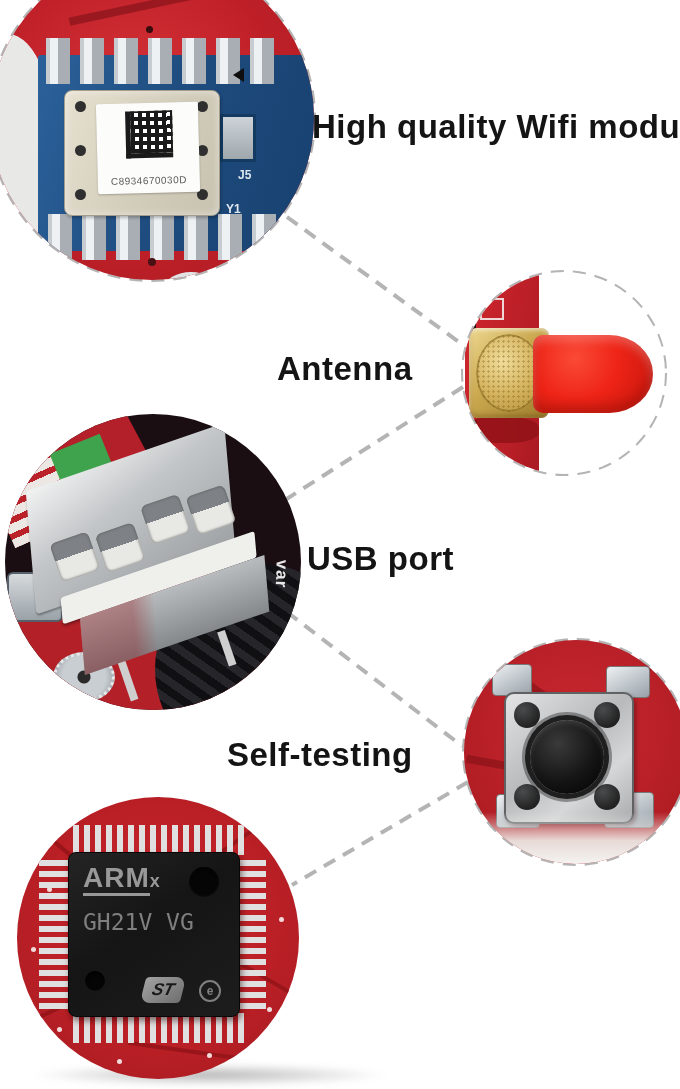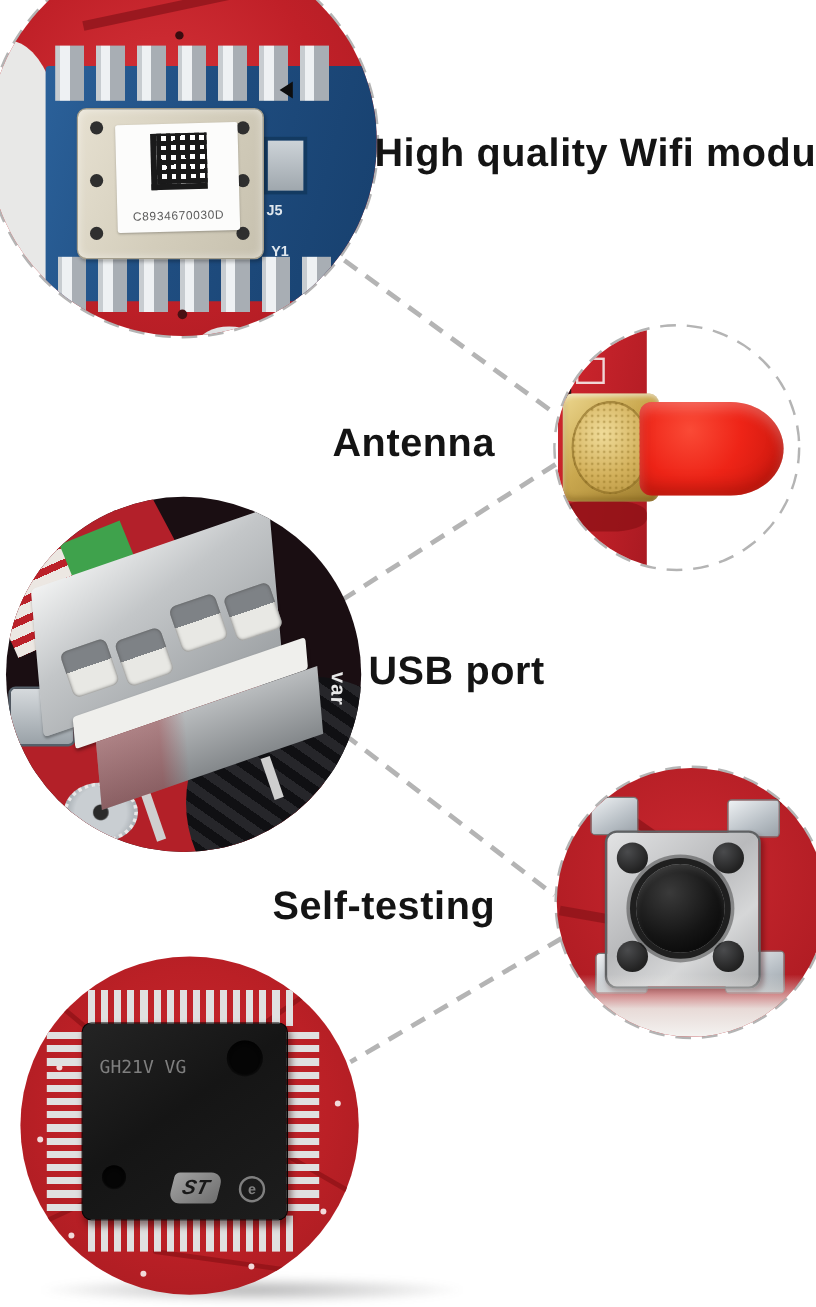--- a/index.html
+++ b/index.html
@@ -132,21 +132,21 @@
   .p-chip{position:absolute;left:51px;top:55px;width:170px;height:163px;border-radius:8px;border:1px solid #060606;
           background:linear-gradient(145deg,#242424 0%,#151515 45%,#1d1d1d 100%);
           box-shadow:2px 4px 6px rgba(40,0,0,.5);}
   .p-dimple{position:absolute;border-radius:50%;background:radial-gradient(#050505 60%,#2a2a2a);
           box-shadow:inset 0 2px 3px #000;}
   .p-text{position:absolute;left:14px;top:10px;color:#989898;}
   .p-arm{font-weight:bold;font-size:28px;letter-spacing:1px;line-height:30px;}
   .p-arm .brand{border-bottom:3px solid #989898;}
   .p-arm .suffix{font-size:18px;}
   .p-part{font-family:"DejaVu Sans Mono",monospace;font-size:21px;color:#8b8b8b;margin-top:2px;}
-  .p-lot{font-family:"DejaVu Sans Mono",monospace;font-size:15px;color:#7f7f7f;line-height:24px;}
+  .p-lot{font-family:"DejaVu Sans Mono",monospace;font-size:23px;color:#7f7f7f;line-height:24px;}
   .p-lot.first{margin-top:14px;}
   .p-st{position:absolute;left:74px;top:124px;width:40px;height:26px;border-radius:4px 10px 4px 10px;
           transform:skewX(-14deg);background:linear-gradient(135deg,#a2a2a2,#6f6f6f);
           color:#191919;font-weight:bold;font-style:italic;font-size:17px;text-align:center;line-height:26px;}
   .p-e{position:absolute;left:130px;top:127px;width:18px;height:18px;border-radius:50%;
           border:2px solid #7f7f7f;color:#7f7f7f;font-size:12px;font-weight:bold;
           text-align:center;line-height:18px;}
 
   .l-wifi{left:312px;top:108px;}
   .l-ant{left:277px;top:350px;}
@@ -187,21 +187,21 @@
       <div class="w-hole" style="left:10px;top:54px"></div>
       <div class="w-hole" style="left:10px;top:98px"></div>
       <div class="w-hole" style="left:132px;top:10px"></div>
       <div class="w-hole" style="left:132px;top:54px"></div>
       <div class="w-hole" style="left:132px;top:98px"></div>
       <div class="w-label">
         <div class="w-barcode"></div>
         <div class="w-code">C8934670030D</div>
       </div>
     </div>
-    <div class="w-silk" style="left:232px;top:212px">J5</div>
+    <div class="w-silk" style="left:248px;top:212px">J5</div>
     <div class="w-silk" style="left:236px;top:246px">Y1</div>
     <div class="w-dot3"></div>
     <div class="w-cap"></div>
   </div>
 
   <div class="circle c-ant">
     <div class="a-strip">
       <div class="a-notch"></div>
       <div class="a-mark1"></div>
       <div class="a-mark2"></div>
@@ -271,20 +271,21 @@
     <div class="p-via" style="left:262px;top:120px"></div>
     <div class="p-via" style="left:210px;top:28px"></div>
     <div class="p-pins-h" style="top:28px"></div>
     <div class="p-pins-h" style="top:216px"></div>
     <div class="p-pins-v" style="left:22px"></div>
     <div class="p-pins-v" style="left:219px"></div>
     <div class="p-chip">
       <div class="p-dimple" style="left:120px;top:14px;width:30px;height:30px"></div>
       <div class="p-dimple" style="left:16px;top:118px;width:20px;height:20px"></div>
       <div class="p-text">
+        <div class="p-arm"><span class="brand">ARM</span><span class="suffix">x</span></div>
         <div class="p-lot first">GH21V VG</div>
       </div>
       <div class="p-st">ST</div>
       <div class="p-e">e</div>
     </div>
   </div>
 
   <div class="label l-wifi">High quality Wifi module</div>
   <div class="label l-usb">USB port</div>
   <div class="label l-ant">Antenna</div>

